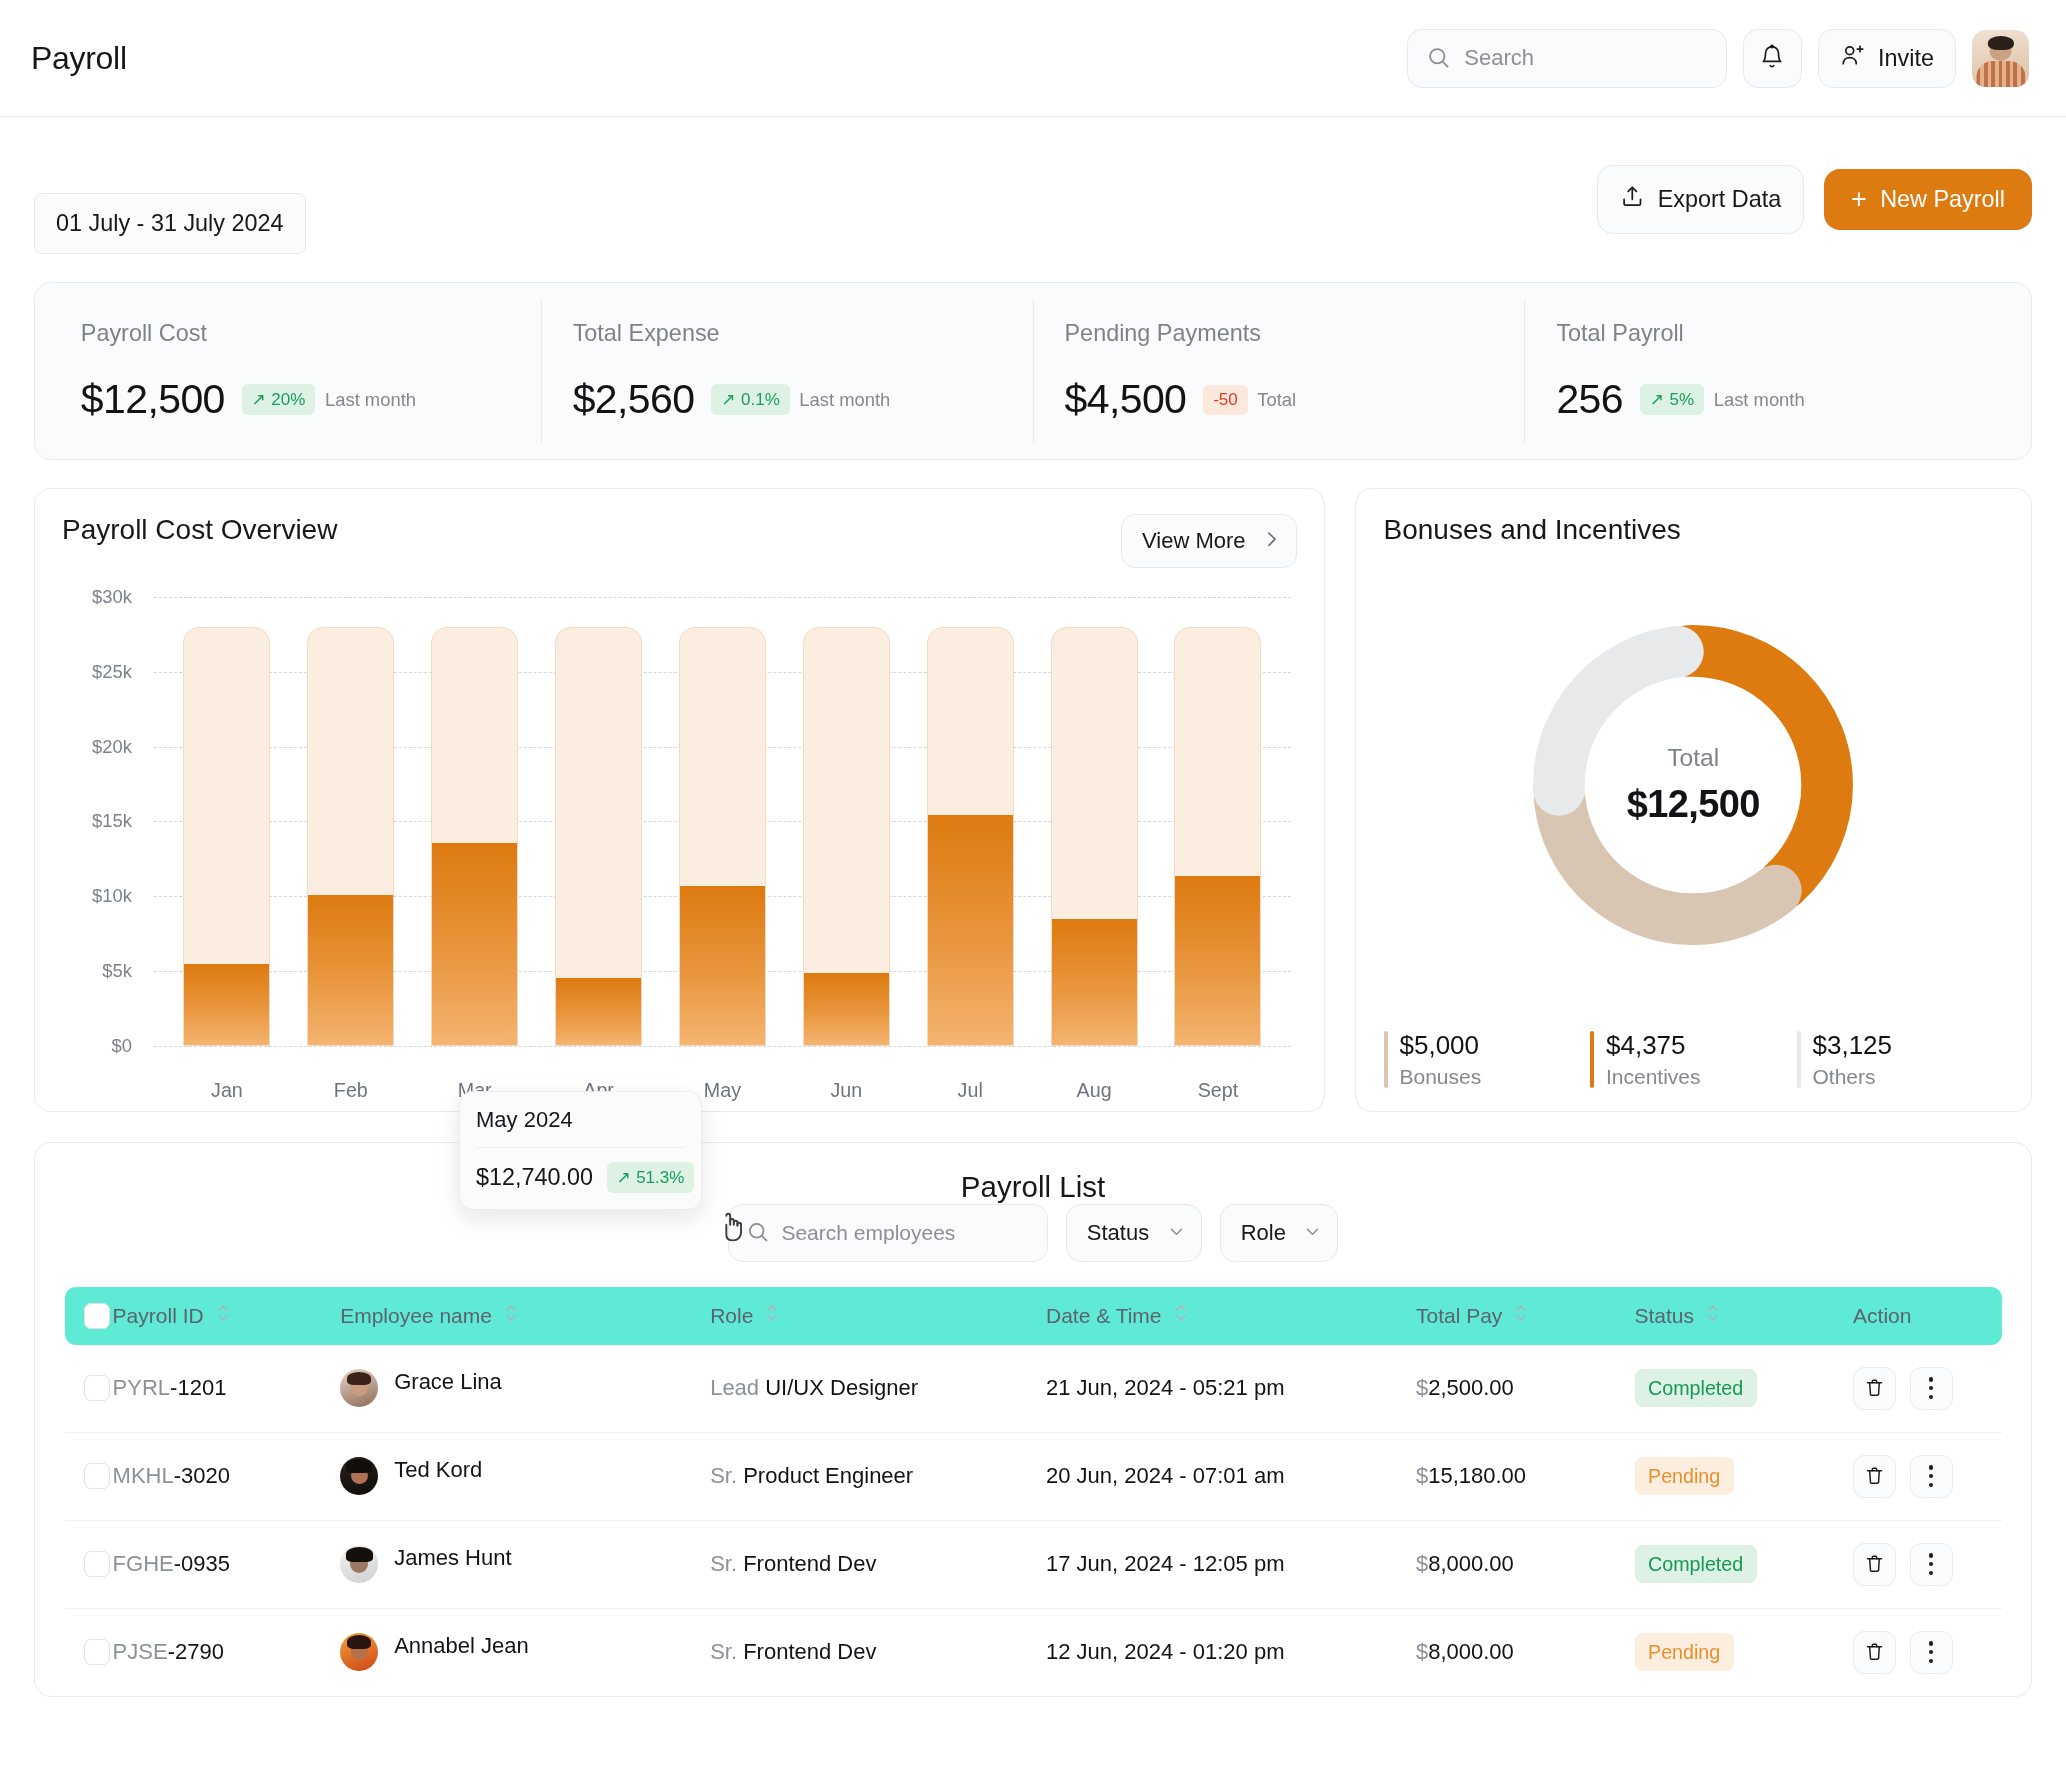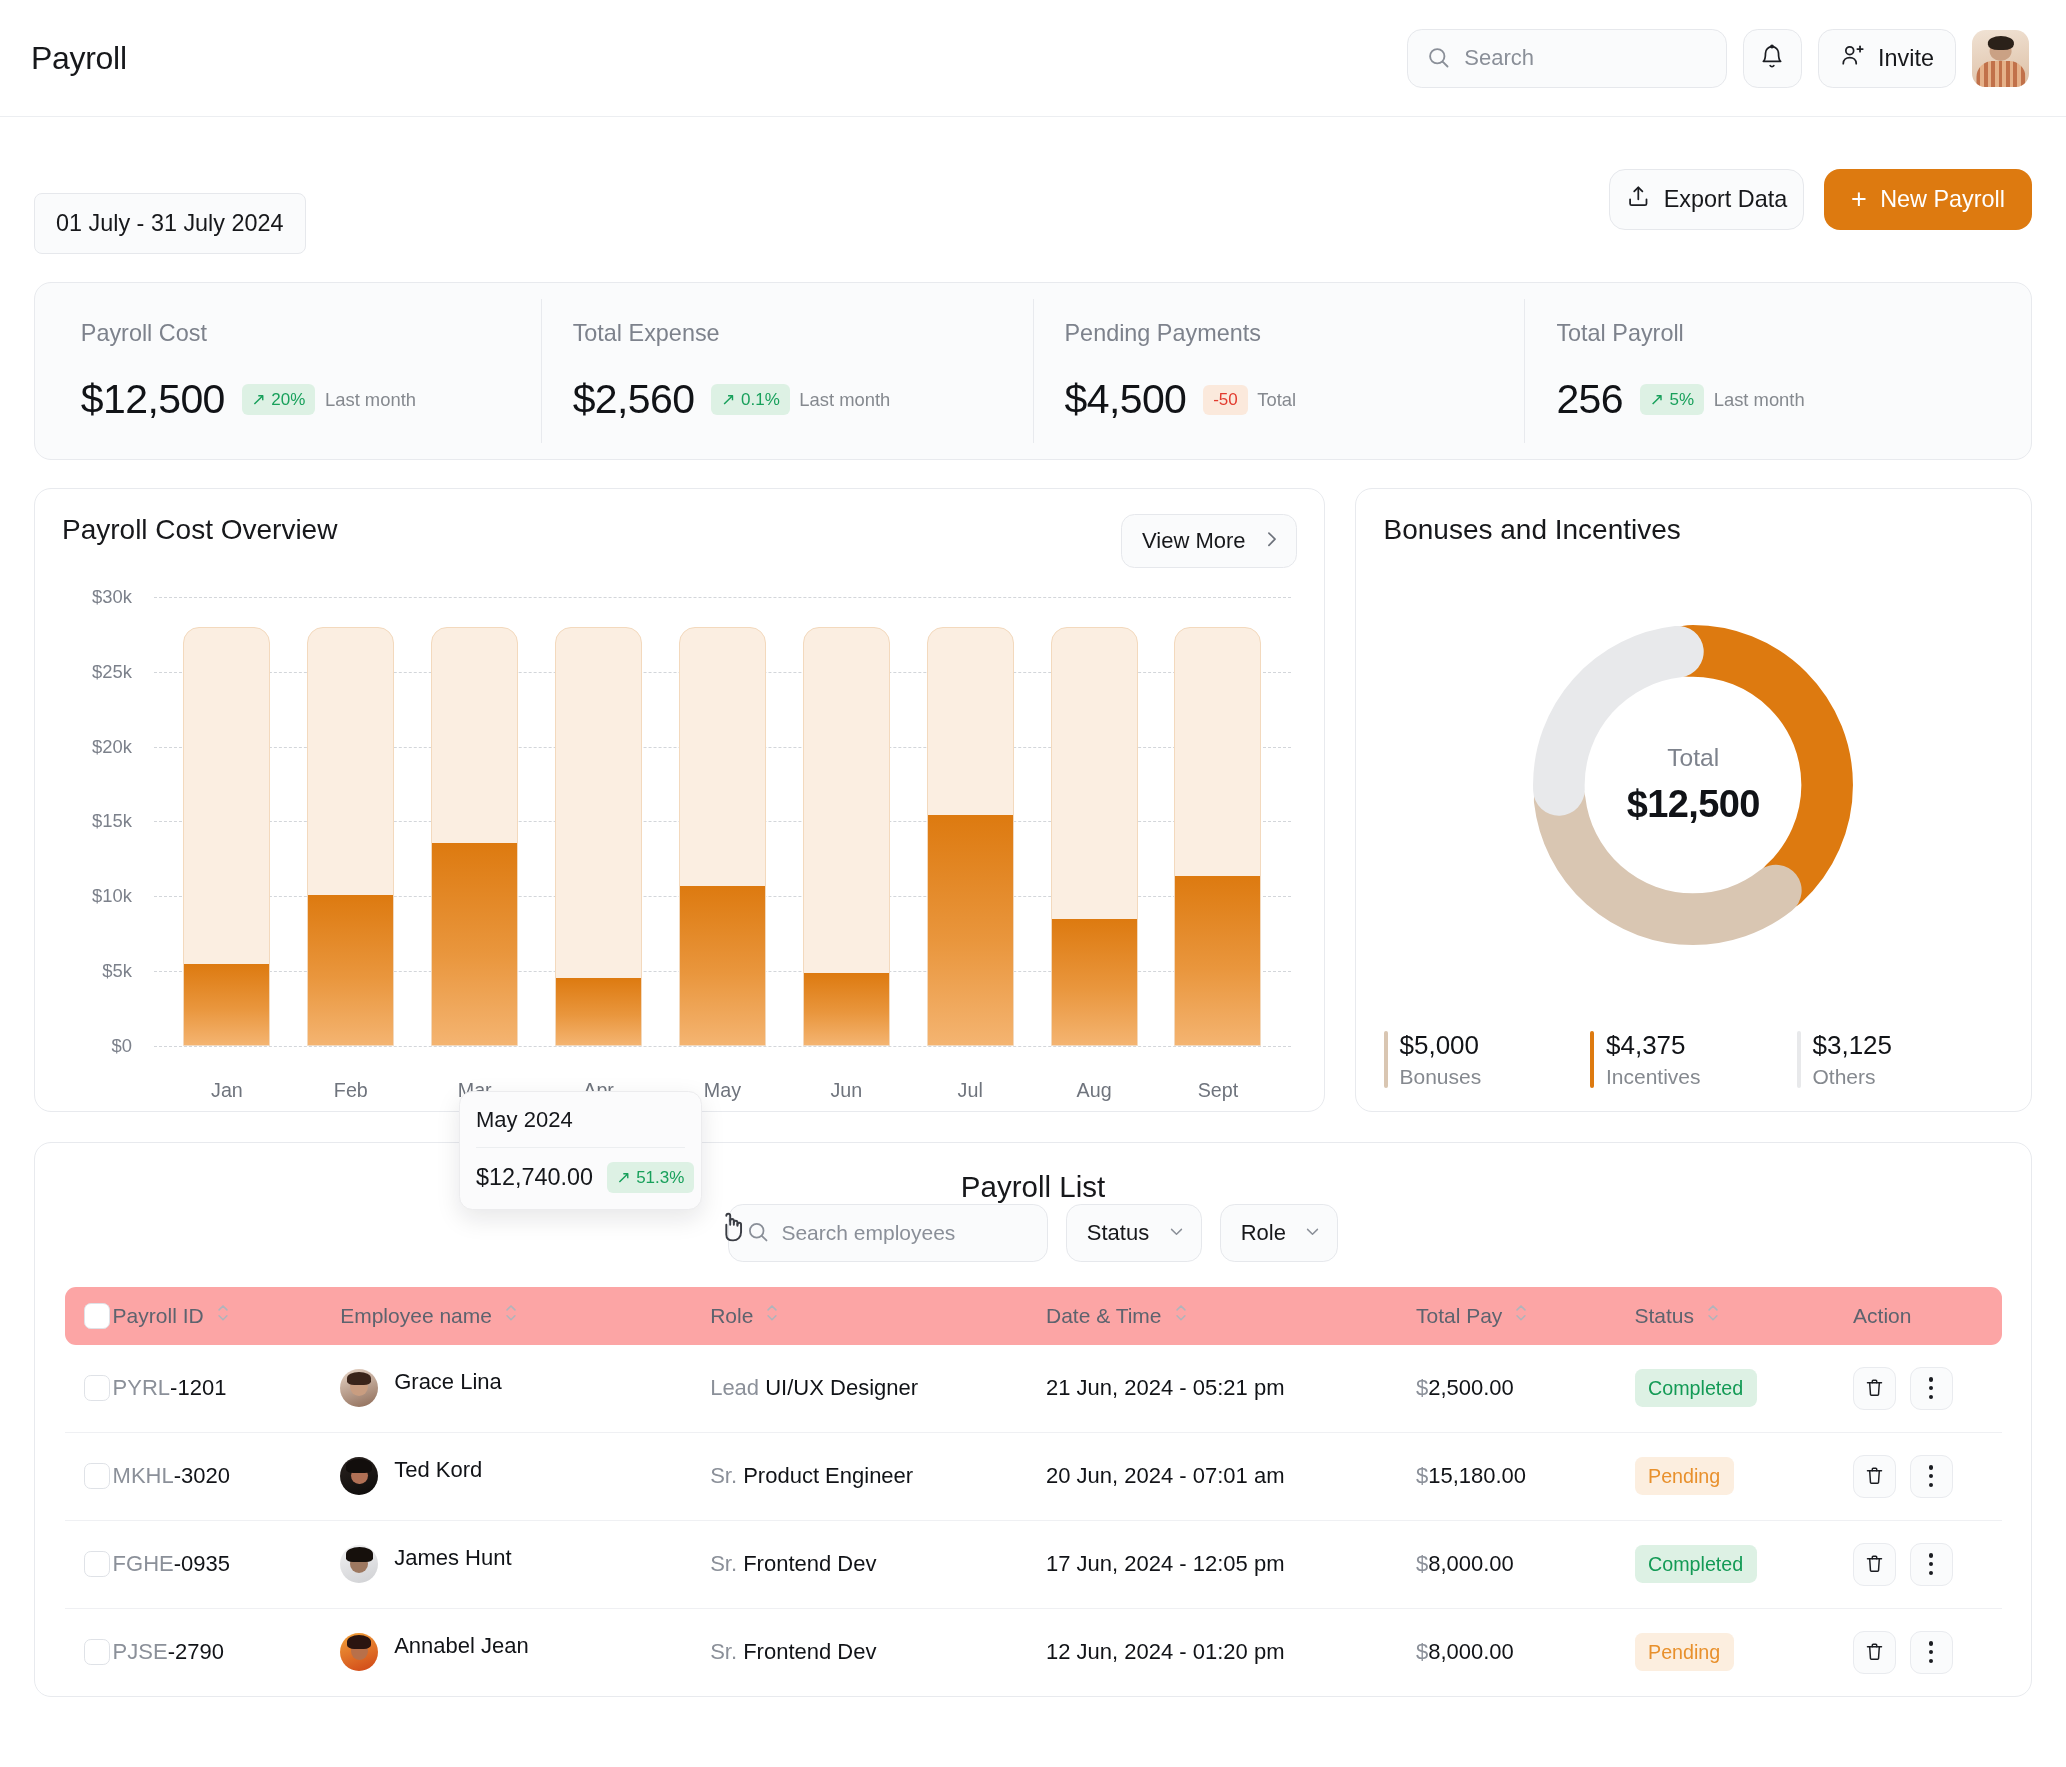--- a/index.html
+++ b/index.html
@@ -65,21 +65,21 @@
 
   .action-row { display: flex; align-items: center; justify-content: space-between; }
   .date-chip {
     height: 61px; padding: 0 21px;
     border: 1.2px solid #e6e8ec; border-radius: 8px;
     background: #fafbfc; display: flex; align-items: center;
     font-size: 23.4px; color: #17181b; margin-top: 48px;
   }
   .action-right { display: flex; align-items: center; gap: 19.7px; }
   .export-btn {
-    height: 61px; padding: 0 16px;
+    height: 69px; padding: 0 22px;
     border: 1.2px solid #e6e8ec; border-radius: 16px;
     background: #fafbfc; display: flex; align-items: center; gap: 13.5px;
     font-size: 23.4px; color: #17181b;
   }
   .new-btn {
     height: 61px; padding: 0 27px;
     border-radius: 16px; background: #dd7a10;
     display: flex; align-items: center; gap: 13.5px;
     font-size: 23.4px; color: #ffffff; font-weight: 500;
   }
@@ -205,21 +205,21 @@
   }
   .emp-search .ph { font-size: 21px; color: #8a8f98; }
   .filter-sel {
     height: 58px; padding: 0 16px 0 19.7px;
     border: 1.2px solid #e6e8ec; border-radius: 14.8px; background: #fafbfc;
     display: flex; align-items: center; gap: 18.4px;
     font-size: 22px; color: #17181b;
   }
 
   table { width: 100%; border-collapse: collapse; margin-top: 24.6px; table-layout: fixed; }
-  thead tr { background: #fca5a5; }
+  thead tr { background: #5eead4; }
   thead th {
     font-weight: 400; text-align: left;
     font-size: 21px; color: #5d636e;
     padding: 16px 0; white-space: nowrap;
   }
   thead th:first-child { border-radius: 11px 0 0 11px; padding-left: 19.7px; }
   thead th:last-child { border-radius: 0 11px 11px 0; }
   .th-in { display: flex; align-items: center; gap: 11px; }
 
   tbody td { padding: 22px 0; border-bottom: 1.2px solid #eff0f3; vertical-align: middle; }

